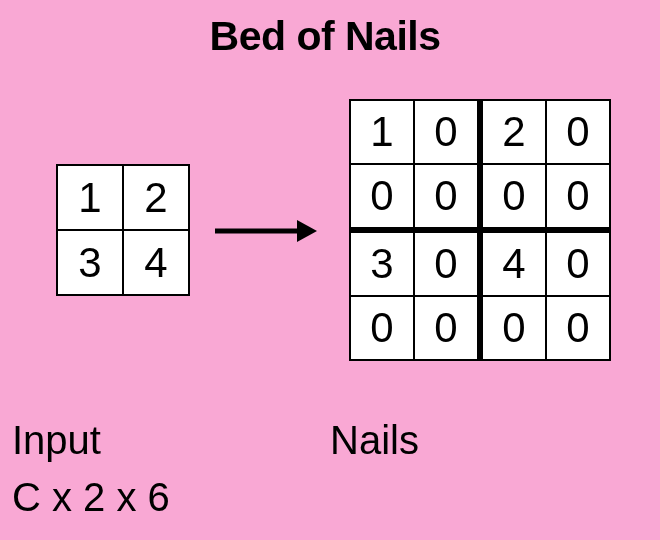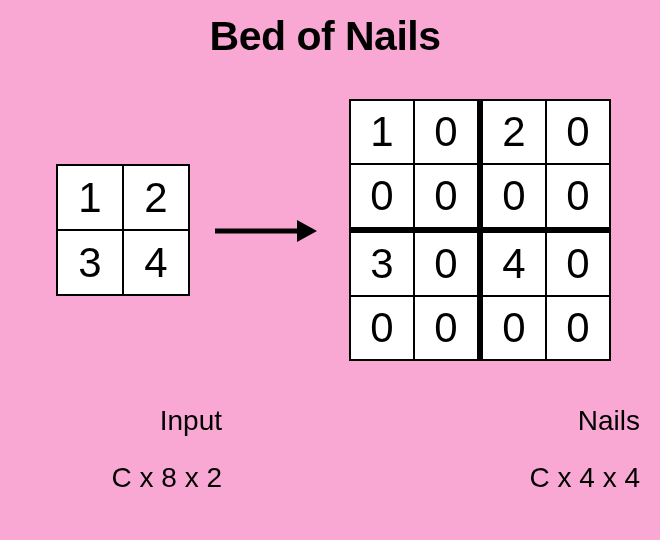--- a/index.html
+++ b/index.html
@@ -49,23 +49,23 @@
   #output-grid-wrap td { width: 62px; height: 62px; }
   #output-grid-wrap td.thick-right { border-right-width: 6px; }
   #output-grid-wrap tr.thick-bottom td { border-bottom-width: 6px; }
   .arrow-svg {
     position: absolute;
     left: 212px;
     top: 217px;
   }
   .caption {
     position: absolute;
-    top: 392px;
-    text-align: right;
-    font-size: 28px;
+    top: 412px;
+    text-align: left;
+    font-size: 40px;
     line-height: 57px;
   }
   #input-caption { left: 12px; width: 210px; }
   #output-caption { left: 330px; width: 310px; }
 </style>
 </head>
 <body>
 
 <div class="canvas">
 
@@ -117,21 +117,20 @@
         <td class="thick-right">0</td>
         <td>0</td>
         <td>0</td>
       </tr>
     </tbody>
       </table>
   </div>
 
   <div class="caption" id="input-caption">
     <div>Input</div>
-    <div>C x 8 x 2</div>
+    <div>C x 2 x 6</div>
   </div>
 
   <div class="caption" id="output-caption">
     <div>Nails</div>
-    <div>C x 4 x 4</div>
   </div>
 
 </div>
 
 </body></html>

